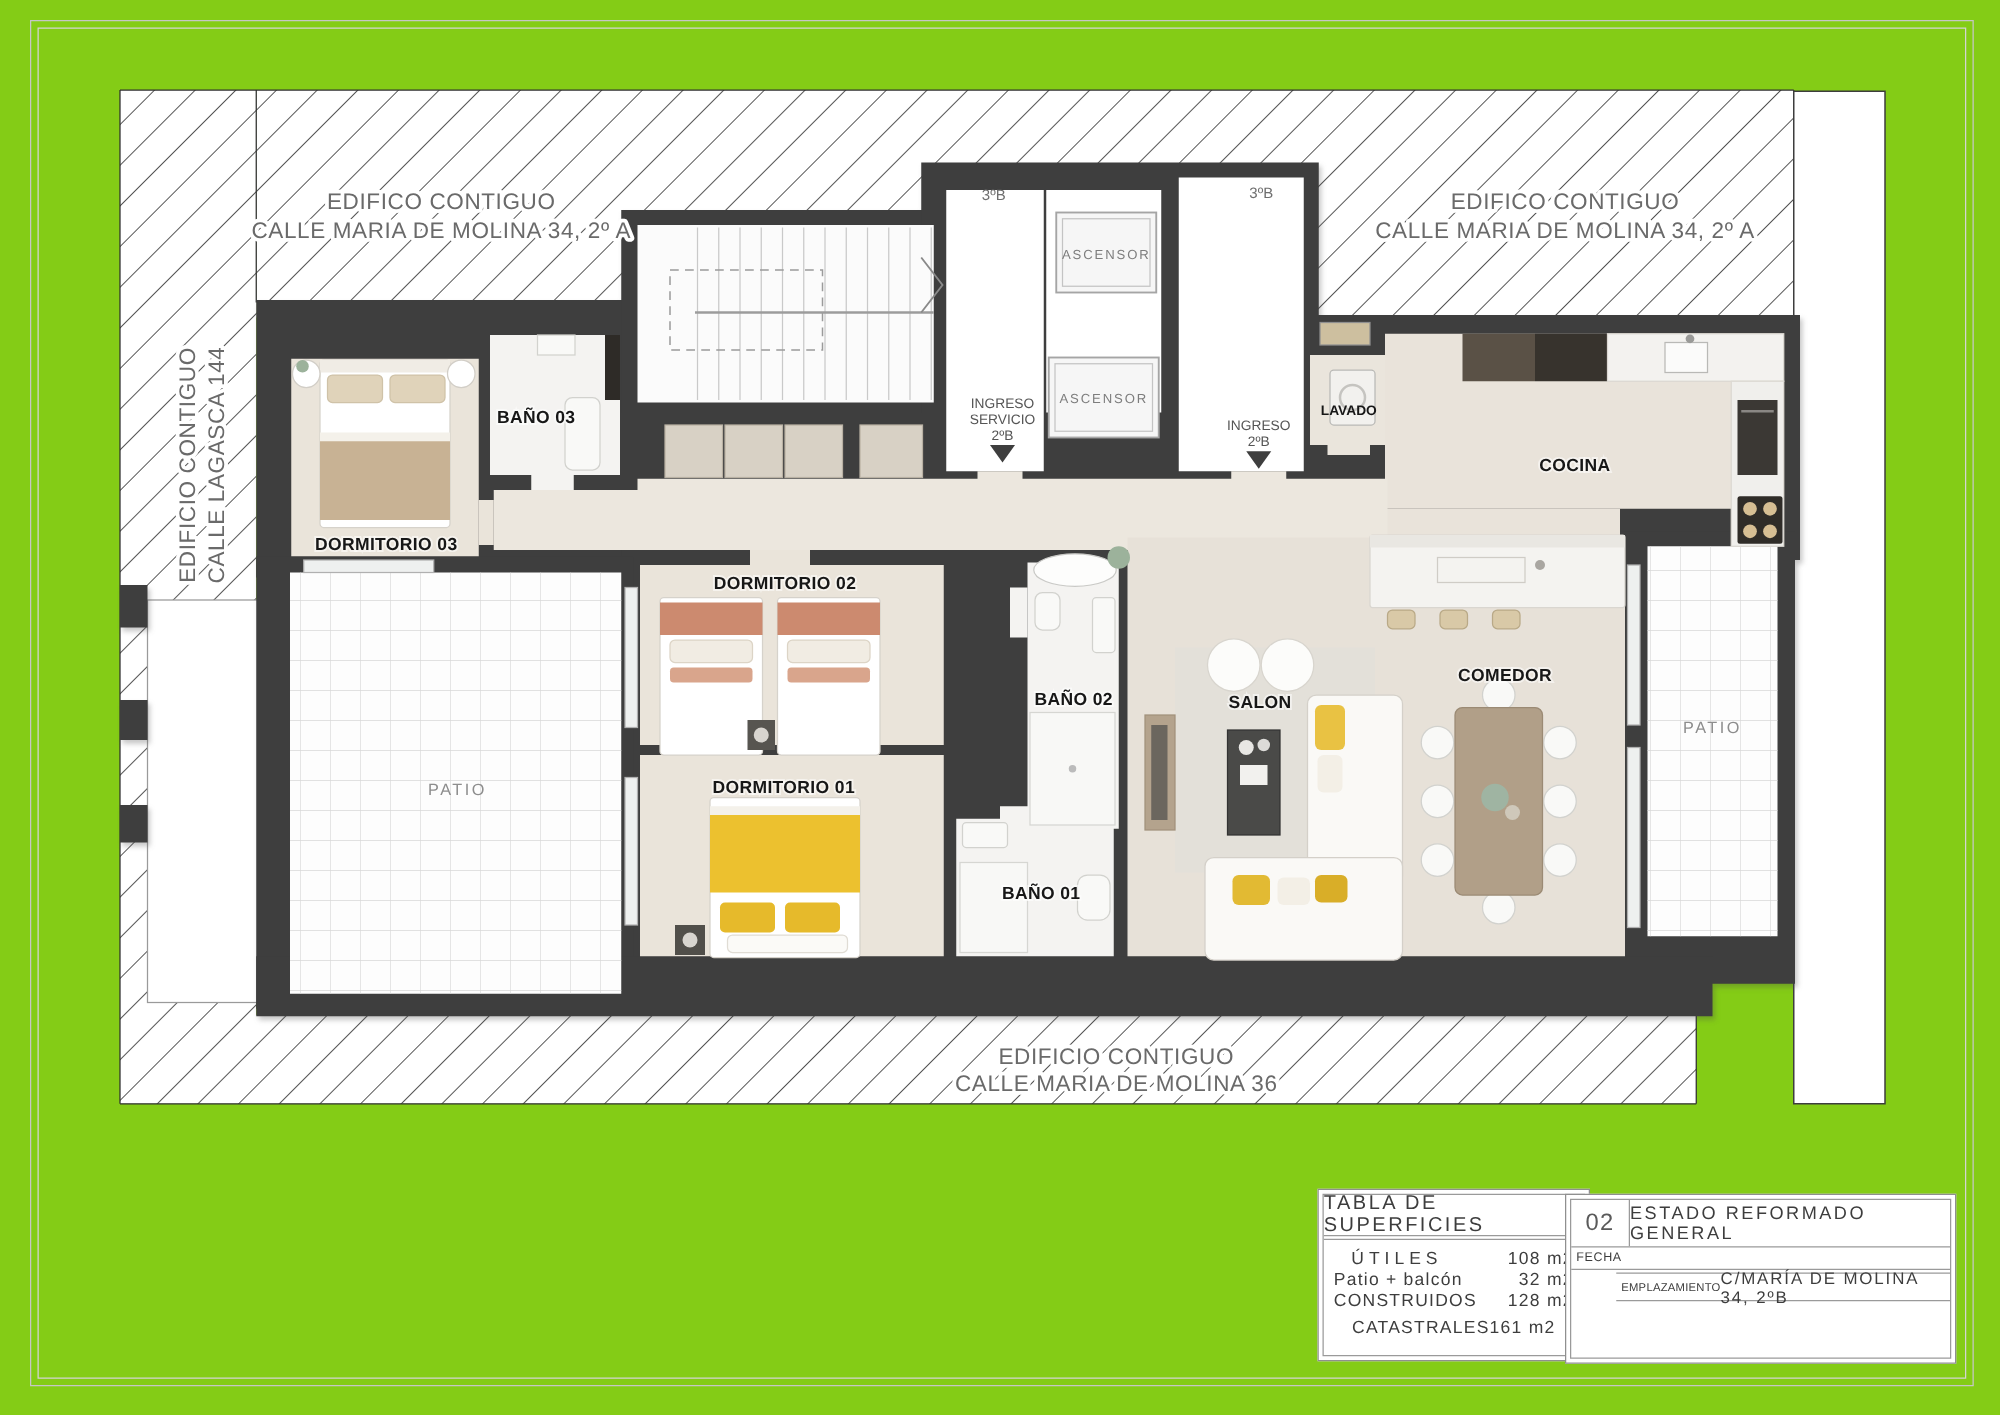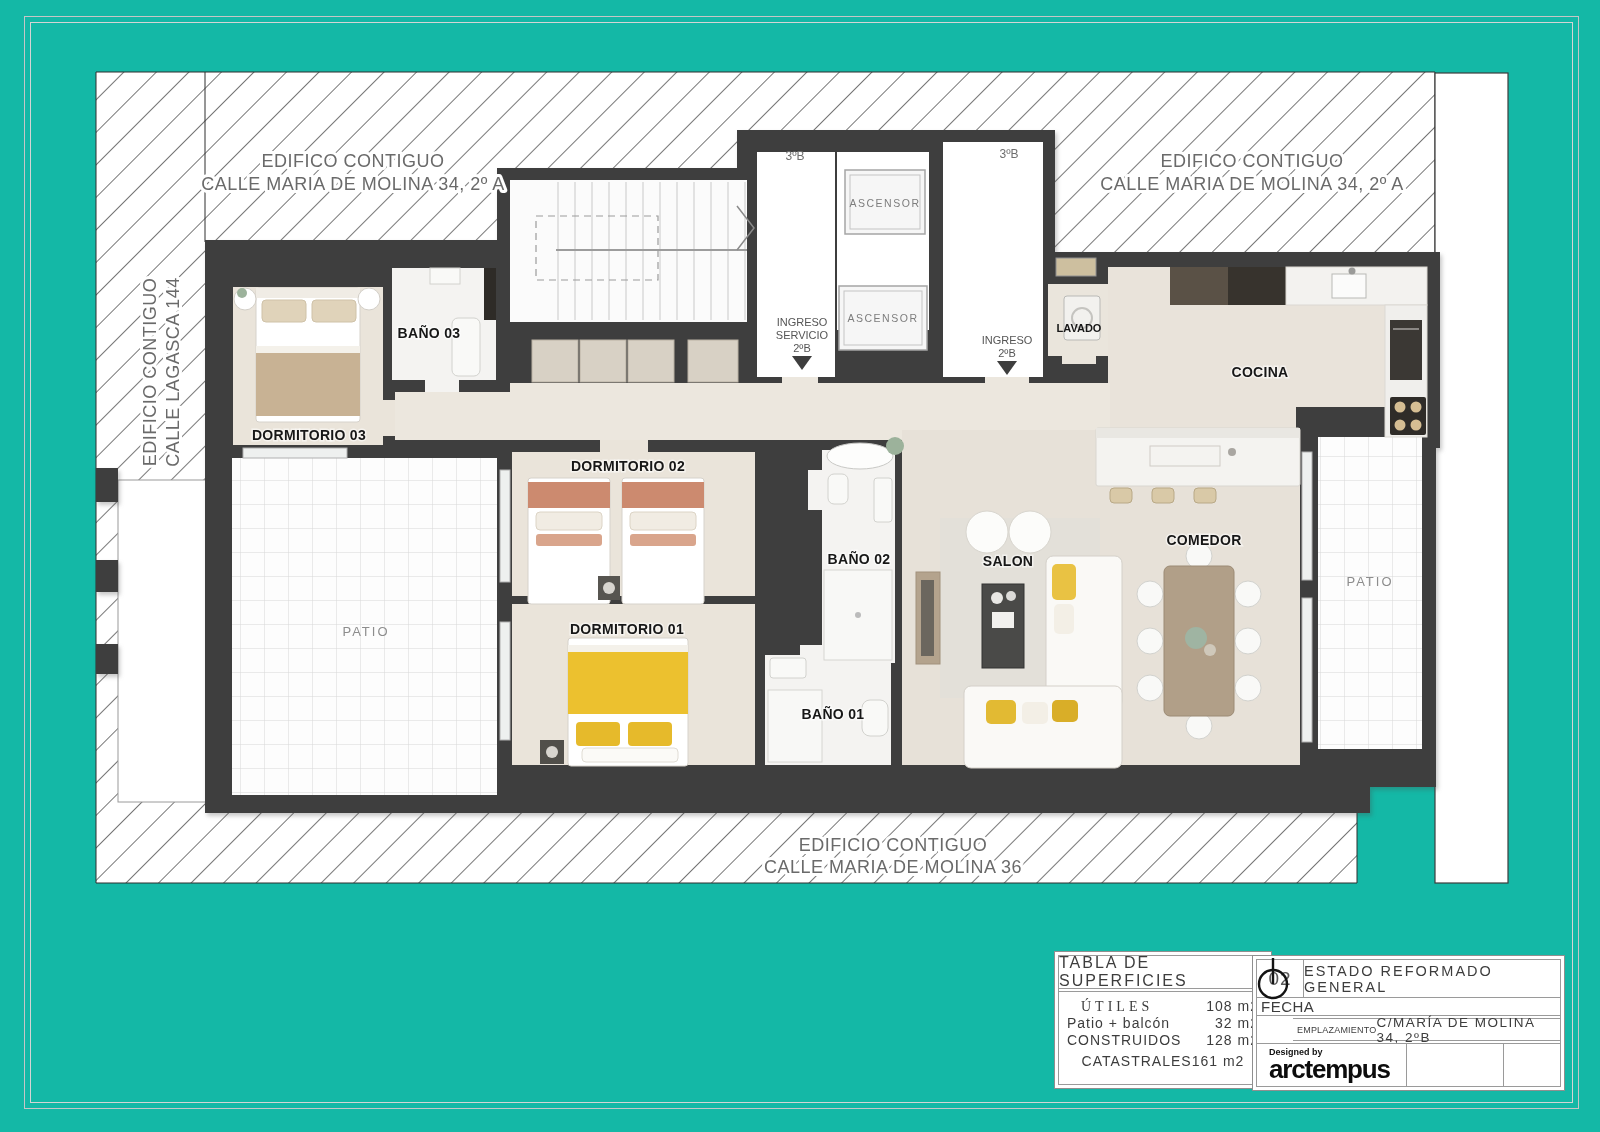--- a/index.html
+++ b/index.html
@@ -1,17 +1,17 @@
 <!DOCTYPE html>
 <html><head>
 <meta charset="utf-8">
 <style>
   html,body{margin:0;padding:0;background:#fff;}
   body{width:1600px;height:1132px;position:relative;font-family:"Liberation Sans",sans-serif;}
-  #sheet{position:absolute;inset:0;background:#14b8a6;overflow:hidden;}
+  #sheet{position:absolute;inset:0;background:#84cc16;overflow:hidden;}
   .pborder{position:absolute;border:1px solid #c6c6c6;pointer-events:none;}
   .pb-outer{left:24px;top:16px;right:21px;bottom:23px;}
   .pb-inner{left:30px;top:22px;right:27px;bottom:29px;border-color:#d4d4d4;}
   svg{position:absolute;left:0;top:0;}
   svg text{font-family:"Liberation Sans",sans-serif;}
   .walls{filter:drop-shadow(2px 3px 2px rgba(70,70,70,.30));}
   .wall{fill:#3e3e3e;}
   .hl{fill:#6a6a6a;font-size:18px;letter-spacing:.5px;paint-order:stroke;stroke:#ffffff;stroke-width:6px;stroke-linejoin:round;}
   .rl{fill:#171717;font-size:14px;font-weight:bold;letter-spacing:.3px;paint-order:stroke;stroke:rgba(255,255,255,.55);stroke-width:3px;}
   .rls{fill:#171717;font-size:11px;font-weight:bold;}
@@ -21,28 +21,28 @@
   .pl{fill:#8d8d8d;font-size:13px;letter-spacing:2px;}
   .fx{fill:#f9f9f7;stroke:#d2d2ce;stroke-width:1px;}
   
   .cadbox{position:absolute;border:1px solid #8f8f8f;padding:3px;background:#fff;color:#3d3d3d;}
   .cadbox .inner{border:1px solid #9a9a9a;height:100%;box-sizing:border-box;display:flex;flex-direction:column;}
   #tabla{left:1054px;top:951px;width:210px;height:130px;}
   #tabla .t-title{height:32px;display:flex;align-items:center;justify-content:center;font-size:16px;letter-spacing:2px;border-bottom:1px solid #9a9a9a;}
   #tabla .t-body{border-top:1px solid #9a9a9a;margin-top:2px;flex:1;padding:6px 8px 4px 8px;font-size:14px;}
   #tabla .t-row{display:flex;justify-content:space-between;line-height:17px;}
   #tabla .t-row .lab{letter-spacing:1px;}
-  #tabla .t-row.spaced .lab{letter-spacing:4px;padding-left:14px;font-family:Liberation Serif, serif;}
+  #tabla .t-row.spaced .lab{letter-spacing:4px;padding-left:14px;}
   #tabla .t-row .val{letter-spacing:1px;}
   #tabla .t-row.gap{margin-top:4px;justify-content:center;}
   #tblock{left:1252px;top:955px;width:305px;height:128px;}
   #tblock .r1{height:37px;display:flex;border-bottom:1px solid #9a9a9a;}
   #tblock .r1 .num{width:46px;border-right:1px solid #9a9a9a;display:flex;align-items:center;justify-content:center;font-size:19px;color:#5a5a5a;letter-spacing:1px;}
   #tblock .r1 .ttl{flex:1;display:flex;align-items:center;justify-content:center;font-size:14.5px;letter-spacing:2px;}
-  #tblock .r2{height:17px;border-bottom:1px solid #9a9a9a;margin-bottom:2px;font-size:15px;display:flex;align-items:center;padding-left:4px;letter-spacing:.5px;}
+  #tblock .r2{height:17px;border-bottom:1px solid #9a9a9a;margin-bottom:2px;font-size:10px;display:flex;align-items:center;padding-left:4px;letter-spacing:.5px;}
   #tblock .r3{height:21px;border-top:1px solid #9a9a9a;border-bottom:1px solid #9a9a9a;display:flex;align-items:center;margin-left:36px;}
   #tblock .r3 .lab{font-size:9px;padding-left:4px;letter-spacing:.2px;}
   #tblock .r3 .val{flex:1;text-align:left;font-size:13.5px;letter-spacing:1.5px;}
   #tblock .r4{flex:1;display:flex;margin-top:2px;border-top:1px solid #9a9a9a;}
   #tblock .r4 .logo{width:150px;border-right:1px solid #9a9a9a;padding:3px 0 0 12px;box-sizing:border-box;}
   #tblock .r4 .logo .des{font-size:9px;font-weight:bold;color:#111;}
   #tblock .r4 .logo .brand{font-size:26px;font-weight:bold;color:#0c0c0c;letter-spacing:-1.2px;line-height:.95;}
   #tblock .r4 .mid{flex:1;border-right:1px solid #9a9a9a;}
   #tblock .r4 .north{width:56px;display:flex;align-items:center;justify-content:center;}
 </style>
@@ -362,29 +362,16 @@
         <div class="ttl">ESTADO REFORMADO GENERAL</div>
       </div>
       <div class="r2">
         <span>FECHA</span>
         <span></span>
       </div>
       <div class="r3">
         <span class="lab">EMPLAZAMIENTO</span>
         <span class="val">C/MARÍA DE MOLINA 34, 2ºB</span>
       </div>
-      <div class="r4">
-        <div class="logo">
-          <div class="des">Designed by</div>
-          <div class="brand">arctempus</div>
-        </div>
-        <div class="mid"></div>
-        <div class="north">
-          <svg width="40" height="44" viewBox="-20 -24 40 44">
-            <circle cx="0" cy="4" r="14" fill="none" stroke="#141414" stroke-width="2.4"></circle>
-            <line x1="0" y1="-22" x2="0" y2="4" stroke="#141414" stroke-width="2.4"></line>
-          </svg>
-        </div>
-      </div>
     </div>
   </div>
 
 </div>
 
 </body></html>

